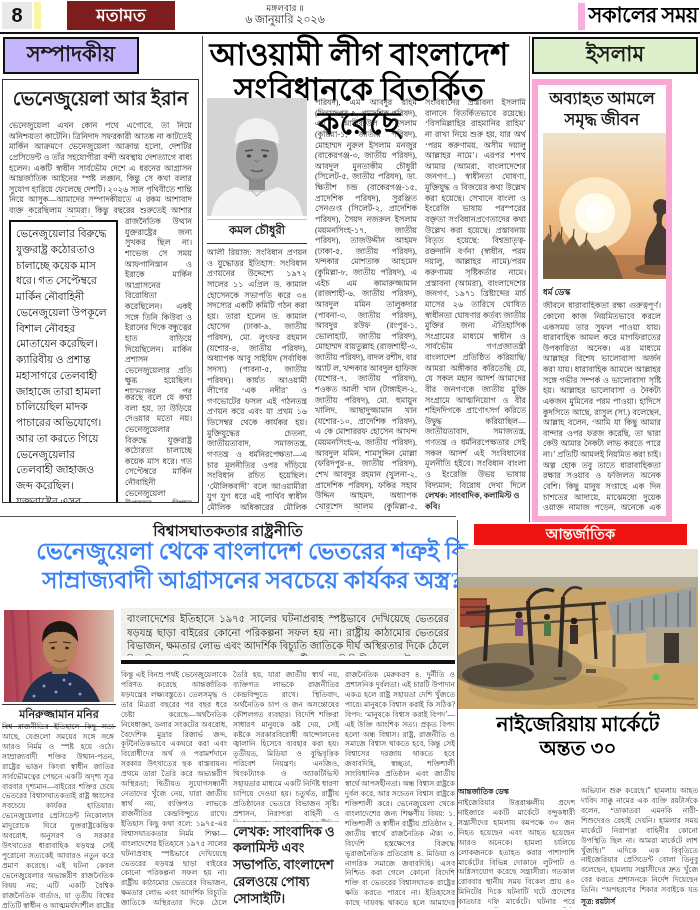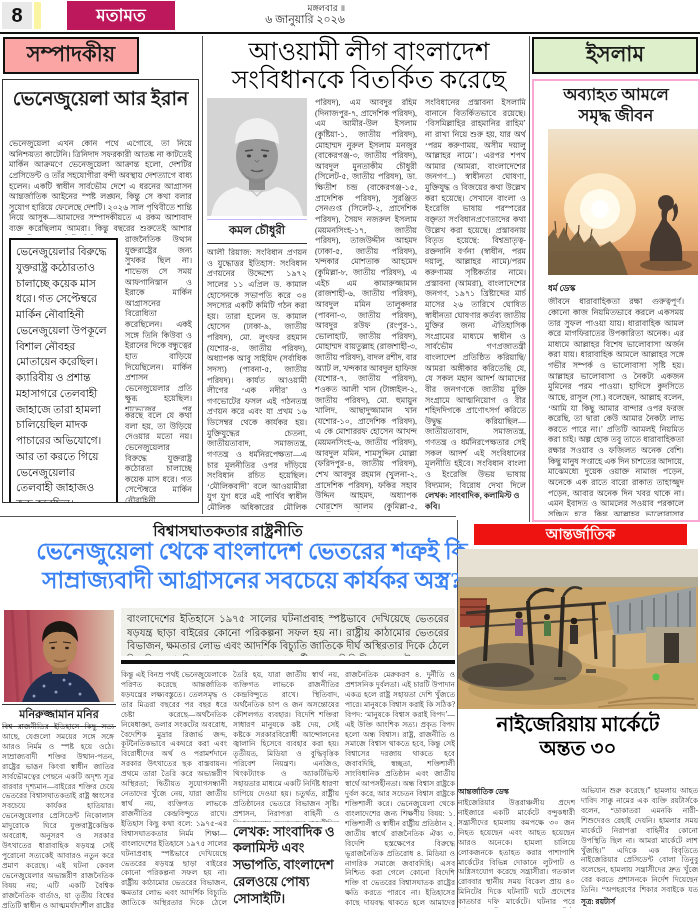--- a/index.html
+++ b/index.html
@@ -8,55 +8,55 @@
   .abs{position:absolute;}
   .ctr{display:flex;align-items:center;justify-content:center;}
   .txt{font-size:8px;line-height:1.33;text-align:justify;color:#262626;overflow:hidden;}
   .txt-s{font-size:7.4px;line-height:1.34;text-align:justify;color:#2a2a2a;overflow:hidden;}
 
   
   .hdr{left:0;top:0;width:700px;height:32px;border-bottom:2px solid #111;background:#fff;}
   .pagenum{left:2px;top:2px;width:30px;height:27px;background:#e9e9e9;
            font:700 20px "Liberation Sans",sans-serif;color:#111;}
   .ystrip{left:34px;top:2px;width:7px;height:27px;background:#fbf5a3;}
-  .opinionbox{left:67px;top:1px;width:108px;height:29px;background:#be185d;color:#fff;
+  .opinionbox{left:67px;top:1px;width:108px;height:29px;background:#7f1d1d;color:#fff;
               font-size:17px;font-weight:700;}
-  .dateblk{left:225px;top:3px;width:120px;text-align:right;line-height:1.15;}
+  .dateblk{left:225px;top:3px;width:120px;text-align:center;line-height:1.15;}
   .dateblk .l1{font-size:9px;}
   .dateblk .l2{font-size:11px;}
   .masthead{right:2px;top:2px;height:28px;display:flex;align-items:center;}
   .pstrip{width:7px;height:27px;background:#f6aee3;margin-right:4px;}
   .mast-title{font-size:21px;font-weight:800;letter-spacing:-0.5px;color:#000;}
 
   
   .vr{background:#555;width:1px;}
   .hr{background:#555;height:1px;}
 
   
-  .ed-label{left:3px;top:37px;width:136px;height:37px;background:#fca5a5;border:2px solid #111;
+  .ed-label{left:3px;top:37px;width:136px;height:37px;background:#c4b5fd;border:2px solid #111;
             font-size:21px;font-weight:700;box-sizing:border-box;}
   .ed-box{left:2px;top:79px;width:197px;height:424px;border:1px solid #333;
           padding:4px 6px;box-sizing:border-box;overflow:hidden;}
   .ed-headline{text-align:center;font-size:19px;font-weight:700;margin:1px 0 6px;}
   .pullbox{float:left;width:95px;border:2px solid #111;padding:4px 5px;margin:3px 7px 3px 0;
            font-size:10.5px;line-height:1.5;text-align:left;color:#111;}
 
   
-  .m-headline{left:208px;top:38px;width:322px;text-align:center;font-size:25px;font-weight:400;
+  .m-headline{left:198px;top:38px;width:322px;text-align:center;font-size:31px;font-weight:700;
               line-height:1.12;color:#000;}
   .m-col{overflow:hidden;}
   .author-name{border-top:1px solid #c4b5fd;border-bottom:1px solid #333;text-align:center;
                font-weight:700;font-size:11.5px;padding:2px 0;margin:3px 0 4px;}
   .credit{font-weight:700;font-size:8px;line-height:1.3;text-align:left;margin-top:2px;}
 
   
   .is-label{left:532px;top:37px;width:166px;height:37px;background:#ddf0cb;border:2px solid #111;
             font-size:21px;font-weight:700;box-sizing:border-box;}
-  .is-box{left:532px;top:79px;width:168px;height:443px;border:2px solid #f9a8d4;
-          padding:4px 14px;box-sizing:border-box;overflow:hidden;}
+  .is-box{left:532px;top:79px;width:140px;height:443px;border:6px solid #f9a8d4;
+          padding:4px 5px;box-sizing:border-box;overflow:hidden;}
   .is-headline{text-align:center;font-size:16.5px;font-weight:700;line-height:1.25;margin:2px 0 4px;}
   .is-byline{font-weight:700;font-size:8.5px;margin:4px 0 1px;}
 
   
   .bt-kicker{left:0;top:519px;width:456px;text-align:center;font-size:15px;font-weight:700;}
   .bt-headline{left:0;top:537px;width:504px;text-align:center;font-size:23px;font-weight:700;
                line-height:1.28;color:#3b82f6;}
   .bt-photo{left:4px;top:610px;width:110px;height:92px;}
   .bt-name{left:2px;top:704px;width:114px;border-top:1px solid #333;border-bottom:1px solid #333;
            text-align:center;font-weight:700;font-size:11px;padding:1px 0;}
@@ -82,30 +82,34 @@
 <div class="page">
 
   <header class="abs hdr">
     <div class="abs pagenum ctr">8</div>
     <div class="abs ystrip"></div>
     <div class="abs opinionbox ctr">মতামত</div>
     <div class="abs dateblk">
       <div class="l1">মঙ্গলবার ॥</div>
       <div class="l2">৬ জানুয়ারি ২০২৬</div>
     </div>
+    <div class="abs masthead">
+      <span class="pstrip"></span>
+      <span class="mast-title">সকালের সময়</span>
+    </div>
   </header>
 
   <div class="abs vr" style="left:202px;top:36px;height:478px;"></div>
   <div class="abs vr" style="left:529px;top:36px;height:486px;"></div>
   <div class="abs vr" style="left:457px;top:520px;height:388px;"></div>
   <div class="abs hr" style="left:0;top:516px;width:456px;"></div>
 
   <div class="abs ed-label ctr">সম্পাদকীয়</div>
   <section class="abs ed-box">
-    <h2 class="ed-headline" style="margin:0 0 23px;">ভেনেজুয়েলা আর ইরান</h2>
+    <h2 class="ed-headline" style="margin:0 0 5px;">ভেনেজুয়েলা আর ইরান</h2>
     <div class="txt" style="height:96px;">ভেনেজুয়েলা এখন কোন পথে এগোবে, তা নিয়ে অনিশ্চয়তা কাটেনি। ত্রিনিদাদ সফরকারী আতঙ্ক না কাটতেই মার্কিন আক্রমণে ভেনেজুয়েলা আক্রান্ত হলো, দেশটির প্রেসিডেন্ট ও তাঁর সহযোগীরা বন্দী অবস্থায় দেশত্যাগে বাধ্য হলেন। একটি স্বাধীন সার্বভৌম দেশে এ ধরনের আগ্রাসন আন্তর্জাতিক আইনের স্পষ্ট লঙ্ঘন, কিন্তু সে কথা বলার সুযোগ হারিয়ে ফেলেছে দেশটি। ২০২৬ সাল পৃথিবীতে শান্তি নিয়ে আসুক—আমাদের সম্পাদকীয়তে এ রকম আশাবাদ ব্যক্ত করেছিলাম আমরা। কিন্তু বছরের শুরুতেই আশার কল্পনাহীন দেখা পৃথিবী। বিভিন্ন আলো থেকে উত্তাল চলমান গণ-আন্দোলন এখন সরকারবিরোধী আন্দোলনের রূপ নিয়েছে। এই আন্দোলনের পেছনে যুক্তরাষ্ট্র ও ইসরায়েলের ইন্ধনের অভিযোগ আছে। তবে দেশের অভ্যন্তরে যে তেমন আশাবাদী হওয়ার মতো পরিস্থিতি নেই, তা-ও ঠিক।</div>
     <div>
       <div class="pullbox">ভেনেজুয়েলার বিরুদ্ধে যুক্তরাষ্ট্র কঠোরতাও চালাচ্ছে কয়েক মাস ধরে। গত সেপ্টেম্বরে মার্কিন নৌবাহিনী ভেনেজুয়েলা উপকূলে বিশাল নৌবহর মোতায়েন করেছিল। ক্যারিবীয় ও প্রশান্ত মহাসাগরে তেলবাহী জাহাজে তারা হামলা চালিয়েছিল মাদক পাচারের অভিযোগে। আর তা করতে গিয়ে ভেনেজুয়েলার তেলবাহী জাহাজও জব্দ করেছিল। যুক্তরাষ্ট্রের এসব হামলায় প্রায় ১১০ জন নিহত হয়েছিলেন। একে যুদ্ধাপরাধ বলা হলে ভুল বলা হবে না বলে মনে করে থাকে মানবাধিকার সংস্থাগুলো।</div>
       <div class="txt" style="height:176px;">রাজনৈতিক উত্থান যুক্তরাষ্ট্রের জন্য সুখকর ছিল না। শাভেজ সে সময় আফগানিস্তান ও ইরাকে মার্কিন আগ্রাসনের বিরোধিতা করেছিলেন। একই সঙ্গে তিনি কিউবা ও ইরানের দিকে বন্ধুত্বের হাত বাড়িয়ে দিয়েছিলেন। মার্কিন প্রশাসন ভেনেজুয়েলার প্রতি ক্ষুব্ধ হয়েছিল। শাভেজের পর নিকোলাস মাদুরোর সমাজতান্ত্রিক শাসনব্যবস্থাকেও যুক্তরাষ্ট্র মেনে নিতে পারেনি। অবশ্য ২০২৪ সালের নির্বাচনটি নিয়ে জেতার কারচুপির দাবি করেছেন দল; মাদুরোর প্রতি অভিযোগ আছে। বিরোধীদের দমন-পীড়নের অভিযোগও আছে তাঁর বিরুদ্ধে।</div>
       <div class="txt" style="height:112px;clear:none;">করছে বলে যে কথা বলা হয়, তা উড়িয়ে দেওয়ার মতো নয়। ভেনেজুয়েলার বিরুদ্ধে যুক্তরাষ্ট্র কঠোরতা চালাচ্ছে কয়েক মাস ধরে। গত সেপ্টেম্বরে মার্কিন নৌবাহিনী ভেনেজুয়েলা উপকূলে বিশাল নৌবহর মোতায়েন করেছিল। ক্যারিবীয় ও প্রশান্ত মহাসাগরে তেলবাহী জাহাজে তারা হামলা চালিয়েছিল মাদক পাচারের অভিযোগে। আর তা করতে গিয়ে ভেনেজুয়েলার তেলবাহী জাহাজও জব্দ করেছিল। যুক্তরাষ্ট্রের এসব হামলায় প্রায় ১১০ জন নিহত হয়েছিলেন। একে যুদ্ধাপরাধ বলা হলে ভুল বলা হবে না বলে মনে করে থাকে মানবাধিকার সংস্থাগুলো। ভেনেজুয়েলায় মার্কিনরা আগ্রাসন চালাতে পারে এ রকম আভাস কিন্তু পাওয়া যাচ্ছিল ট্রাম্পের দ্বিতীয় মেয়াদে ক্ষমতা গ্রহণের পর থেকেই। মাদুরোকে ট্রাম্প মাদক পাচারকারী ও যুক্তরাষ্ট্রে অবৈধ অভিবাসী পাঠানোর জন্য অভিযুক্ত করে আসছেন। শুধু তা-ই নয়, মাদুরোকে বিশ্বের অন্যতম বড় মাদক পাচারকারী হিসেবে অভিহিত করে তাঁর মাথার দাম ৫ কোটি ডলারও ঘোষণা করেন তিনি। বর্তমানে ভেনেজুয়েলা বা ইরানে যা ঘটছে, তাতে আশাবাদী হওয়ার কিছু নেই। ভেনেজুয়েলা বা ইরানের বিরোধী দলগুলো হয়তো কোনো না কোনোভাবে যুক্তরাষ্ট্রের সহযোগিতার মুখাপেক্ষী হয়ে আছে, কিন্তু আসলে মার্কিনরা তাদের রাজনীতিতে নাক গলালে দেশ দুটির অভ্যন্তরীণ সংঘাত ও অর্থনৈতিক অবস্থা সামাল দেওয়া যাবে কি? অন্তত ভবিষ্যতে দেশ দুটির ভাগ্যে ইতিবাচক পরিবর্তন আসবে এমন আশাবাদ ব্যক্ত করা কঠিন।</div>
     </div>
   </section>
 
   <h1 class="abs m-headline" style="margin:0;">
     <div>আওয়ামী লীগ বাংলাদেশ</div>

